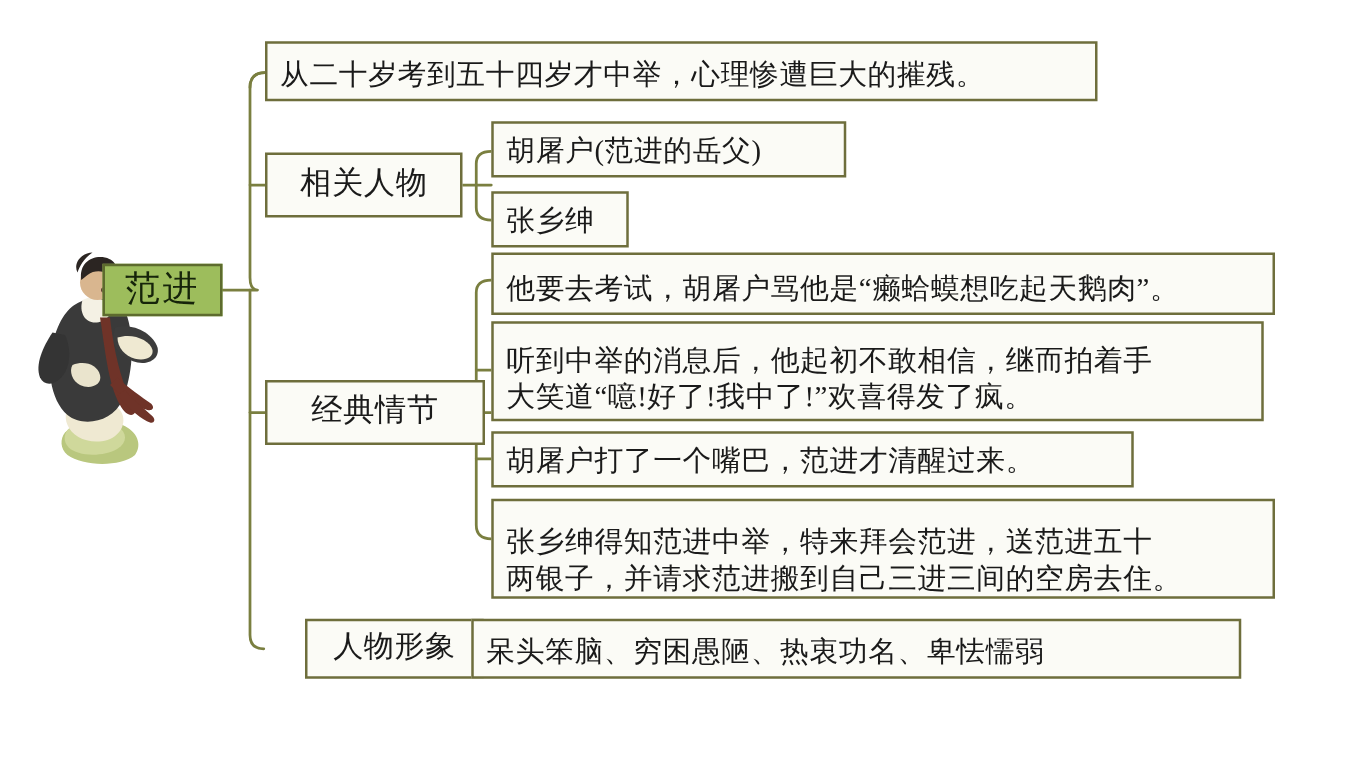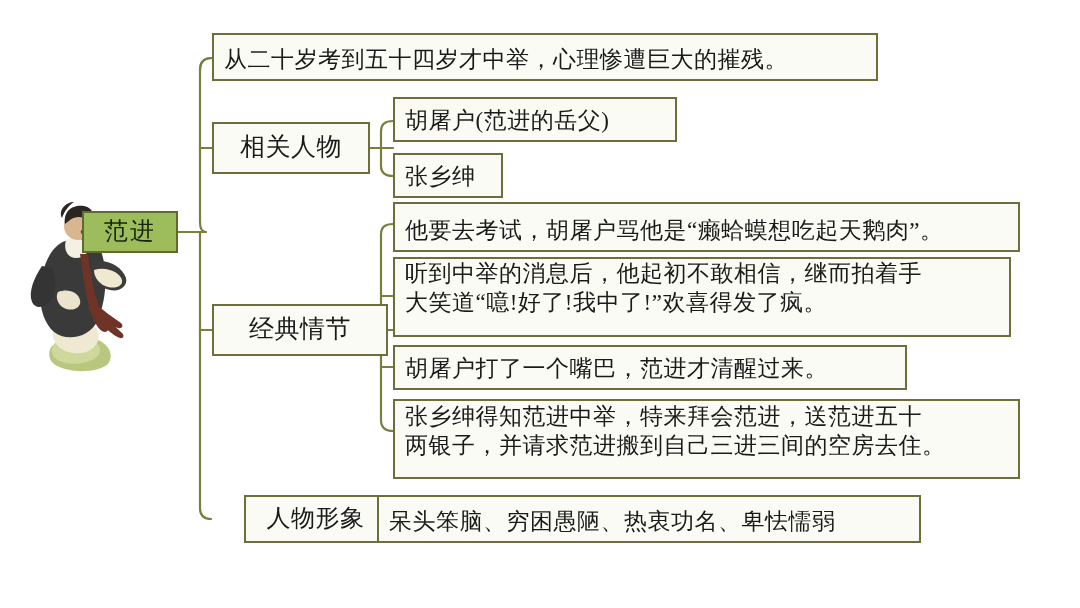--- a/index.html
+++ b/index.html
@@ -33,21 +33,21 @@
   .node.lvl1{font-size:25px;text-align:center;}
   .node.leaf{font-size:23px;align-items:flex-end;}
 
   
   #root-node{
     position:absolute;
     box-sizing:border-box;
     border:2px solid #5d6b2e;
     background:#9dbd5c;
     color:#16240a;
-    font-size:24px;
+    font-size:28px;
     display:flex;align-items:center;justify-content:center;
     letter-spacing:2px;
     padding-bottom:3px;
     font-family:Liberation Serif, serif;
   }
 
   
   #figure{position:absolute;}
   #figure svg{display:block;}
 </style>
@@ -130,32 +130,32 @@
   <div class="node leaf" style="left:393px;top:153px;width:110px;height:45px;">
     <span>张乡绅</span>
   </div>
 
   <div class="node lvl1" style="left:212px;top:304px;width:176px;height:52px;justify-content:center;">
     <span>经典情节</span>
   </div>
   <div class="node leaf" style="left:393px;top:202px;width:627px;height:50px;">
     <span>他要去考试，胡屠户骂他是“癞蛤蟆想吃起天鹅肉”。</span>
   </div>
-  <div class="node leaf" style="left:393px;top:257px;width:618px;height:80px;align-items:flex-start;padding-top:0;">
+  <div class="node leaf" style="left:393px;top:257px;width:618px;height:80px;align-items:flex-start;padding-top:15px;">
     <span>听到中举的消息后，他起初不敢相信，继而拍着手
 大笑道“噫!好了!我中了!”欢喜得发了疯。</span>
   </div>
   <div class="node leaf" style="left:393px;top:345px;width:514px;height:45px;">
     <span>胡屠户打了一个嘴巴，范进才清醒过来。</span>
   </div>
-  <div class="node leaf" style="left:393px;top:399px;width:627px;height:80px;align-items:flex-start;padding-top:1px;">
+  <div class="node leaf" style="left:393px;top:399px;width:627px;height:80px;align-items:flex-start;padding-top:18px;">
     <span>张乡绅得知范进中举，特来拜会范进，送范进五十
 两银子，并请求范进搬到自己三进三间的空房去住。</span>
   </div>
 
   <div class="node lvl1" style="left:212px;top:495px;width:143px;height:48px;justify-content:center;font-size:24px;margin-left:32px;">
     <span>人物形象</span>
   </div>
-  <div class="node leaf" style="left:377px;top:495px;width:544px;height:48px;">
+  <div class="node leaf" style="left:377px;top:495px;width:616px;height:48px;">
     <span>呆头笨脑、穷困愚陋、热衷功名、卑怯懦弱</span>
   </div>
 
 </div>
 
 </body></html>

